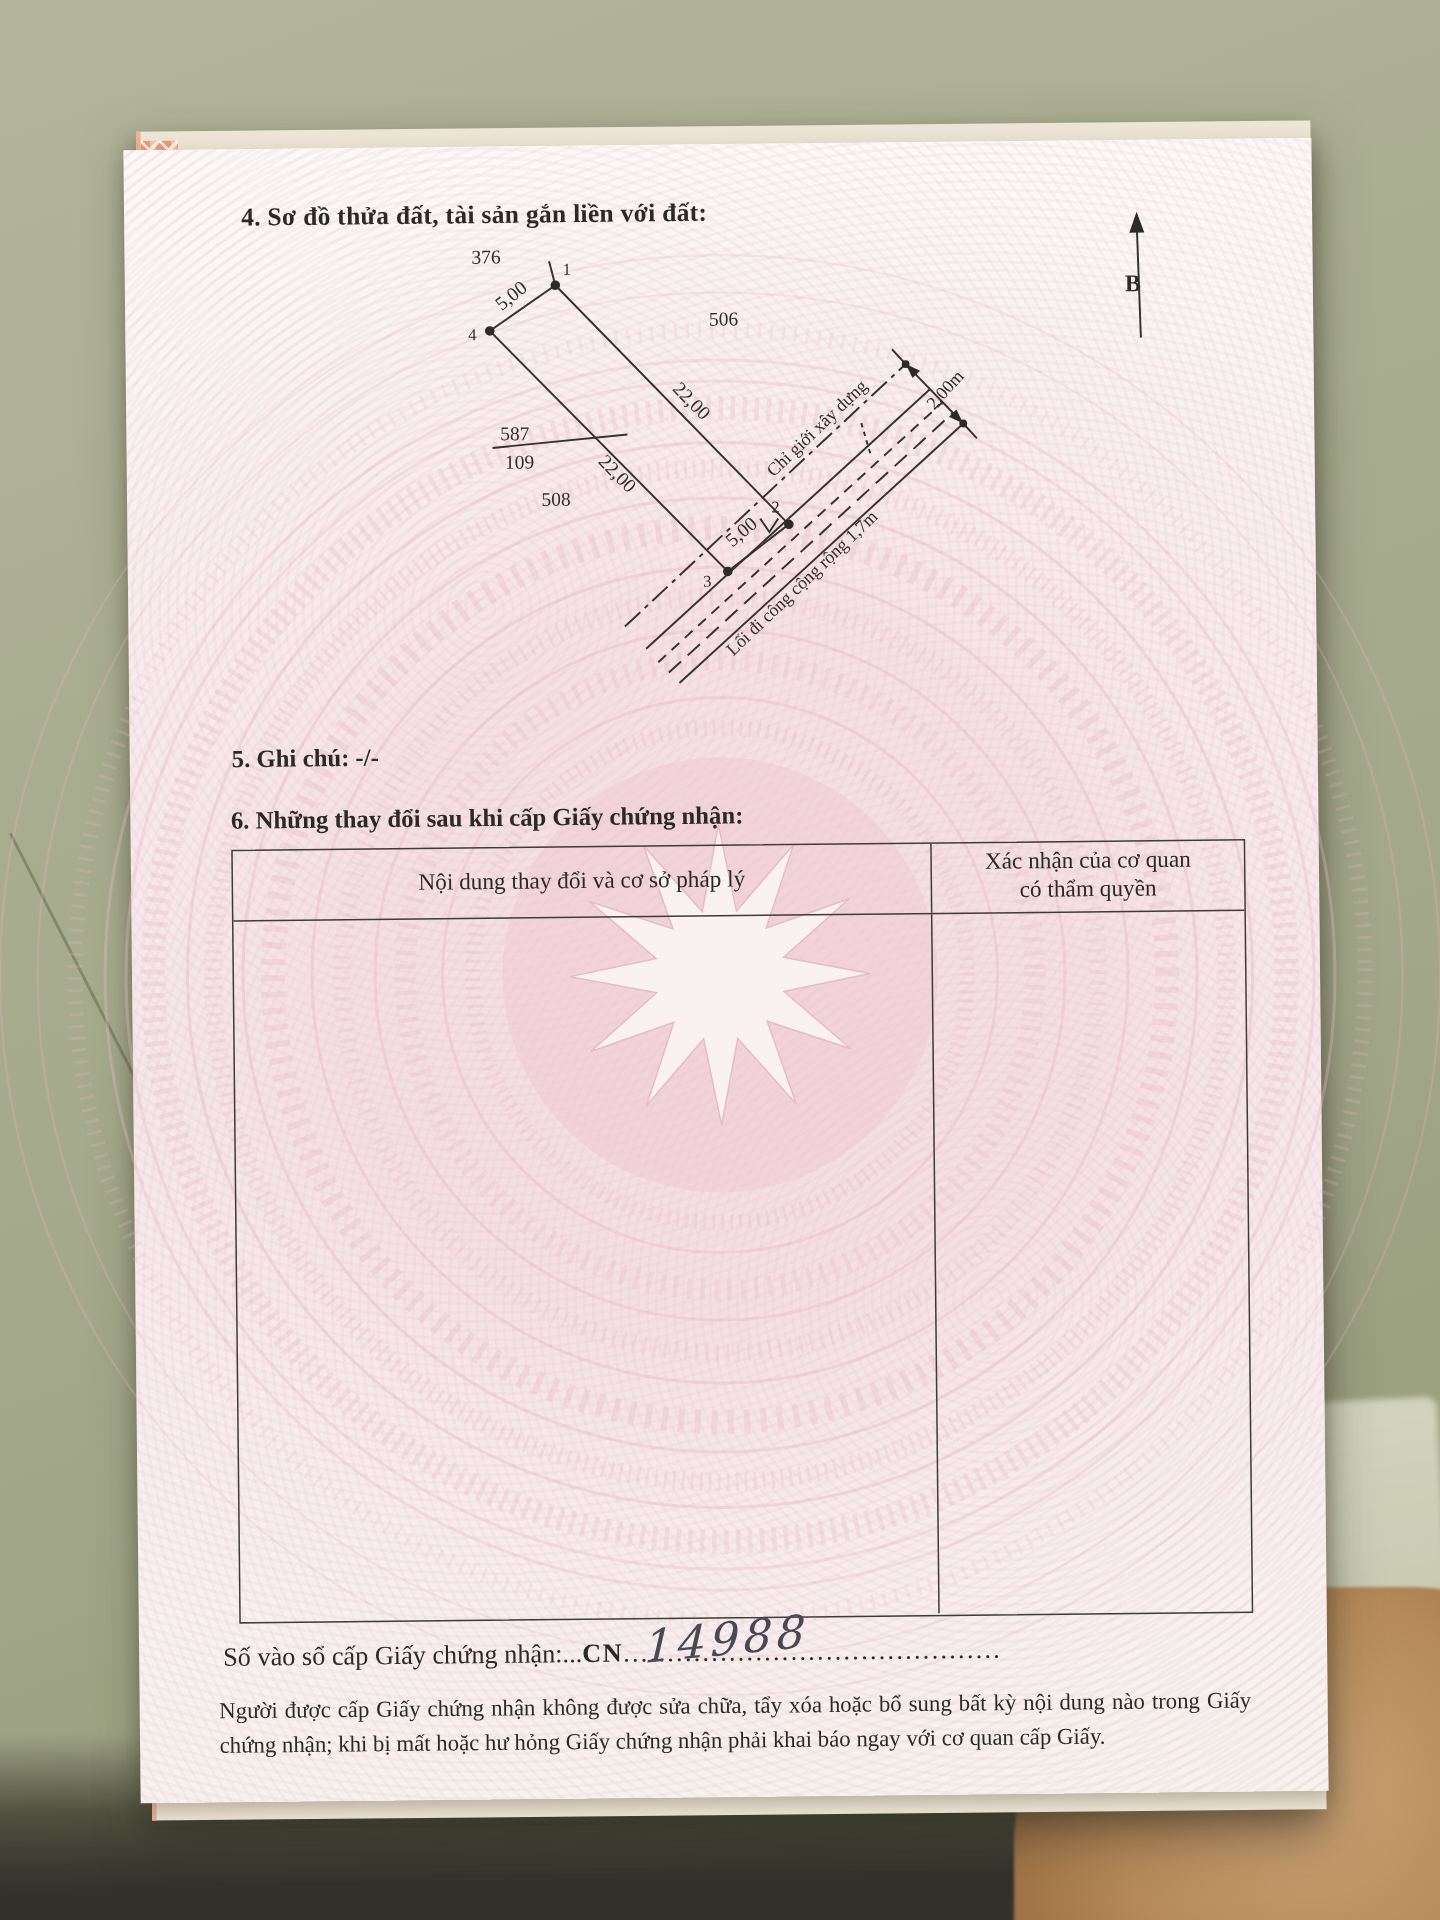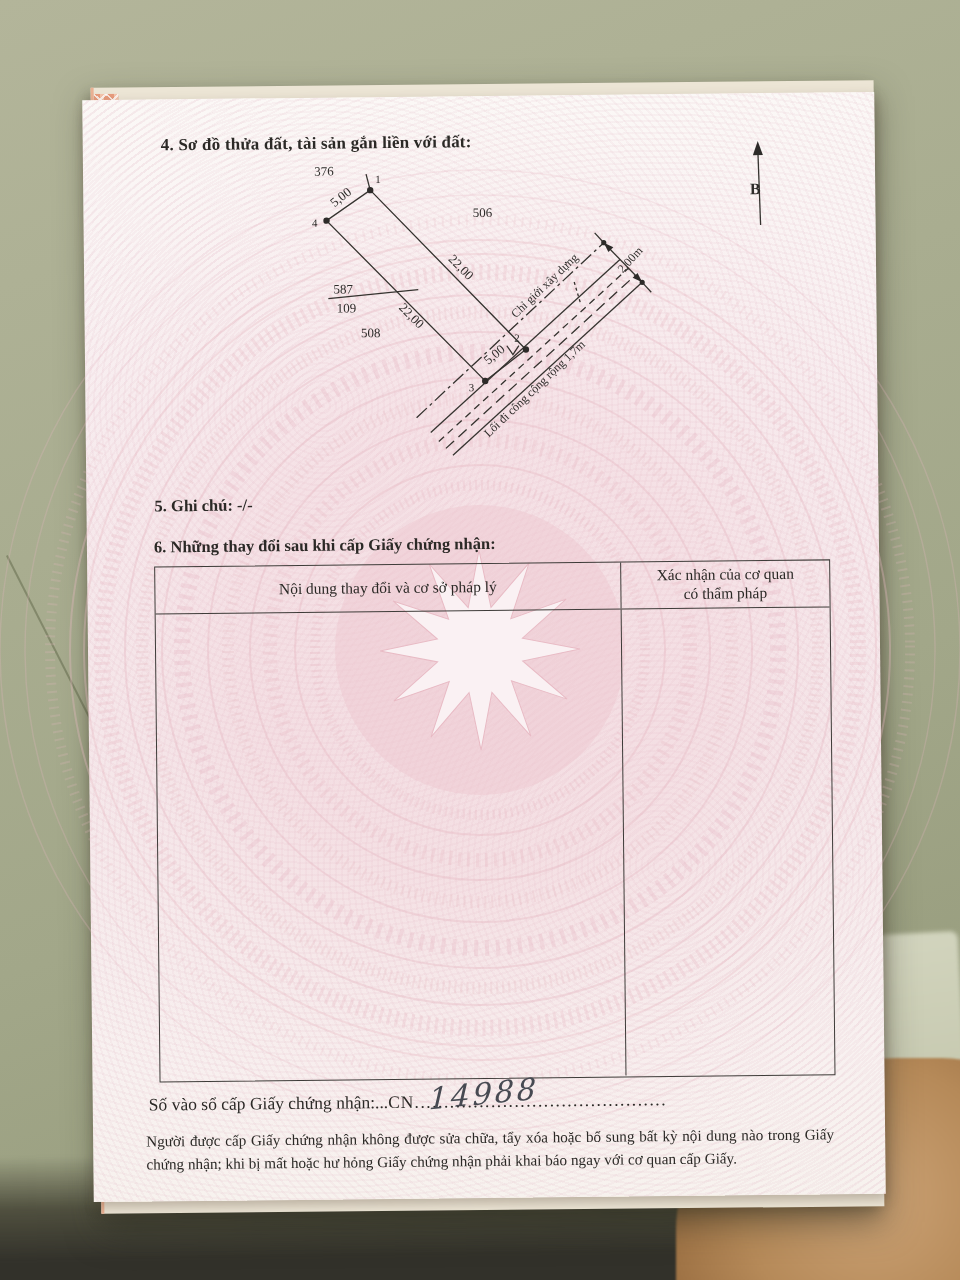--- a/index.html
+++ b/index.html
@@ -46,21 +46,21 @@
   .tbl{left:67px;top:467px;width:674px;height:514px;border:1.6px solid #3e3c39;}
   .tbl .hdr{display:flex;height:46px;border-bottom:1.4px solid #3e3c39;}
   .tbl .c1{width:465px;border-right:1.4px solid #3e3c39;display:flex;align-items:center;justify-content:center;
     font-size:15.5px;text-align:center;}
   .tbl .c2{flex:1;display:flex;flex-direction:column;align-items:center;justify-content:center;
     font-size:15.5px;line-height:1.2;text-align:center;}
   .tbl .bdy{display:flex;height:466px;}
   .tbl .b1{width:465px;border-right:1.4px solid #3e3c39;}
   .tbl .b2{flex:1;}
   .serial{left:56px;top:995px;font-size:17.5px;white-space:nowrap;}
-  .serial .cn{font-weight:normal;letter-spacing:1px;}
+  .serial .cn{font-weight:bold;letter-spacing:1px;}
   .dotwrap{position:relative;display:inline-block;}
   .dots{letter-spacing:1.5px;}
   .handwritten{position:absolute;left:14px;top:-15px;font-size:30px;font-style:italic;
     color:#474a52;letter-spacing:3px;transform:rotate(-5deg) skewX(-8deg);font-family:"DejaVu Serif",serif;}
   .notice{left:53px;top:1031px;width:688px;font-size:15.2px;line-height:1.5;text-align:justify;margin:0;}
   svg text{fill:#2e2c2a;font-family:"Liberation Serif","DejaVu Serif",serif;}
 </style>
 </head>
 <body>
 
@@ -154,21 +154,21 @@
   </svg>
 
   <div class="abs sec5">5. Ghi chú: -/-</div>
   <div class="abs sec6">6. Những thay đổi sau khi cấp Giấy chứng nhận:</div>
 
   <div class="abs tbl">
     <div class="hdr">
       <div class="c1">Nội dung thay đổi và cơ sở pháp lý</div>
       <div class="c2">
         <span>Xác nhận của cơ quan</span>
-        <span>có thẩm pháp</span>
+        <span>có thẩm quyền</span>
       </div>
     </div>
     <div class="bdy">
       <div class="b1"></div>
       <div class="b2"></div>
     </div>
   </div>
 
   <div class="abs serial">
     <span>Số vào sổ cấp Giấy chứng nhận:</span><span>...</span><span class="cn">CN</span><span class="dotwrap"><span class="dots">...........................................</span><span class="handwritten">14988</span></span>

